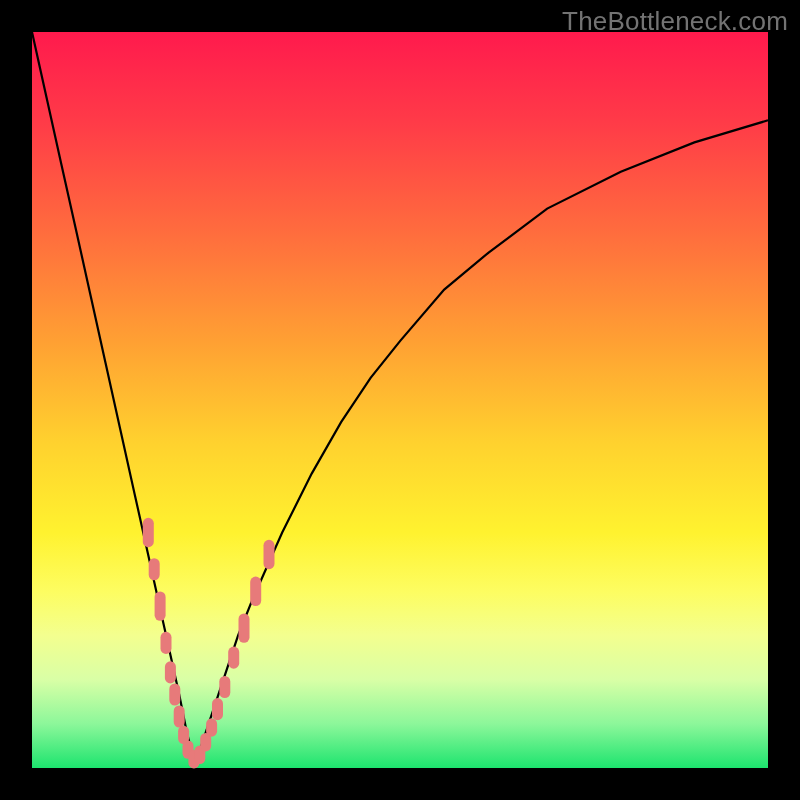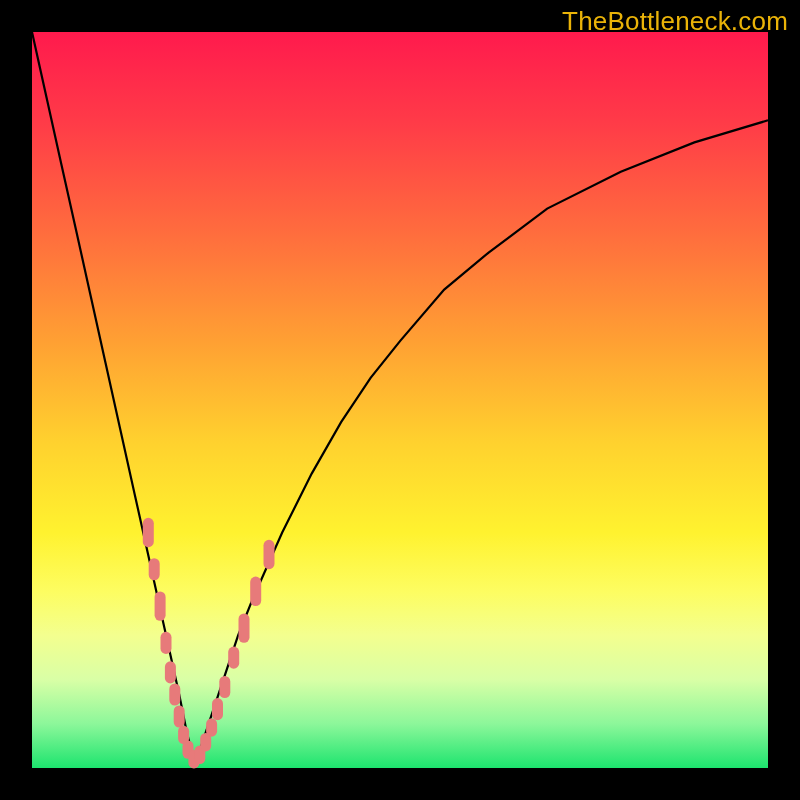--- a/index.html
+++ b/index.html
@@ -38,21 +38,21 @@
       #f3ff8f 82%,
       #d9ffa6 88%,
       #8cf79a 94%,
       #1de46e 100%
     );
   }
   .watermark {
     position: absolute;
     top: 6px;
     right: 12px;
-    color: #eab308;
+    color: #737373;
     font-size: 26px;
     font-weight: 500;
     letter-spacing: 0.2px;
     user-select: none;
   }
   svg.curve {
     position: absolute;
     left: 0;
     top: 0;
     width: 736px;

